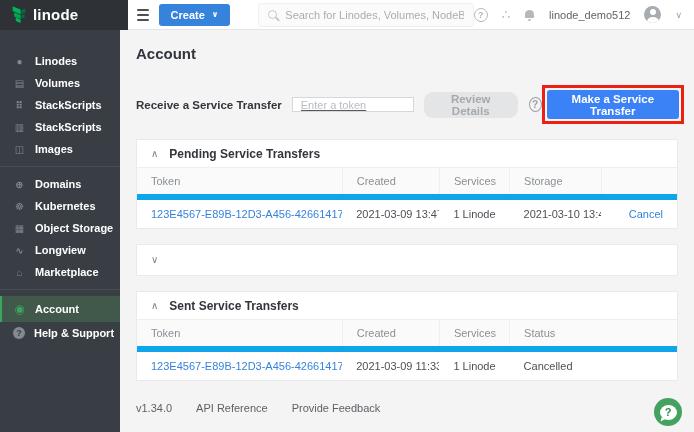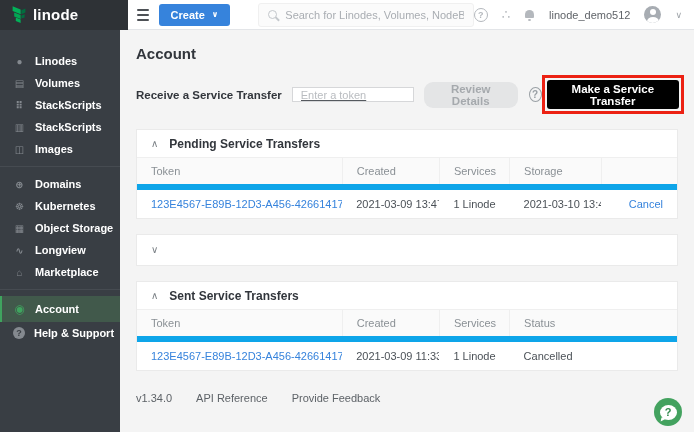--- a/index.html
+++ b/index.html
@@ -63,32 +63,32 @@
 
   
   .main { position:absolute; top:30px; left:120px; right:0; bottom:0; background:#f4f4f4;
     padding:15px 16px 0 16px; overflow:hidden; }
   .page-title { font-size:15px; font-weight:600; color:#32363c; }
   .tabs { display:flex; gap:27px; border-bottom:1px solid #e3e5e8; margin-top:9px; }
   .tab { padding:8px 1px 8px 1px; font-size:11.5px; color:#3683dc; cursor:pointer;
     border-bottom:3px solid transparent; margin-bottom:-1px; }
   .tab.active { color:#32363c; font-weight:700; border-bottom-color:#3683dc; }
 
-  .receive-row { margin-top:13px; display:flex; align-items:center; }
+  .receive-row { margin-top:23px; display:flex; align-items:center; }
   .receive-label { font-weight:700; font-size:11.5px; color:#32363c; margin-right:10px; white-space:nowrap; }
   .token-input { width:122px; height:15px; border:1px solid #d6d7d9; background:#fff; padding:0 8px;
     font-size:11px; font-family:inherit; color:#55595e; outline:none;text-decoration:underline; }
   .token-input::placeholder { color:#b9bcc0; }
   .review-btn { margin-left:10px; height:26px; padding:0 13px; background:#e4e5e6; color:#a5a9ad;
     border:none; border-radius:9px; font-weight:700; font-size:11.5px; font-family:inherit; cursor:default; }
   .help-q { margin-left:11px; width:15px; height:15px; border-radius:50%; border:1.5px solid #9aa0a5;
     color:#9aa0a5; font-size:10px; font-weight:700; display:flex; align-items:center; justify-content:center;
     cursor:pointer; }
   .annot { margin-left:auto; border:3px solid #ec2113; padding:2px; margin-right:-6px; }
-  .make-btn { background:#000000; color:#fff; border:none; border-radius:3px; height:29px;
+  .make-btn { background:#3b82f6; color:#fff; border:none; border-radius:3px; height:29px;
     padding:0 13px; font-weight:700; font-size:11.5px; font-family:inherit; cursor:pointer; }
 
   .panel { margin-top:15px; background:#fff; border:1px solid #eaeaea; }
   .panel-head { height:27px; display:flex; align-items:center; gap:11px; padding:0 14px; cursor:pointer; }
   .panel-chev { color:#7c8287; font-size:10px; line-height:1; }
   .panel-title { font-weight:700; font-size:12px; color:#32363c; }
   table { width:100%; border-collapse:collapse; table-layout:fixed; }
   thead th { background:#fafafa; border-top:1px solid #efefef; border-bottom:6px solid #0ea5e9;
     font-weight:400; font-size:11px; color:#8a9095; text-align:left; padding:7px 14px; }
   thead th + th { border-left:1px solid #efefef; }

